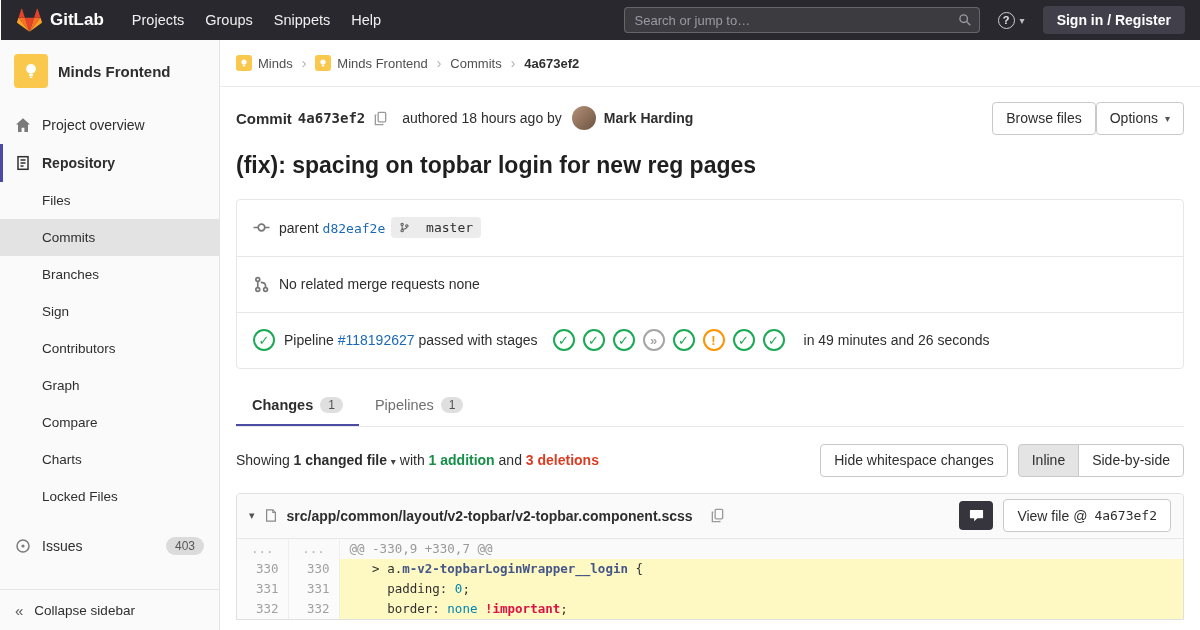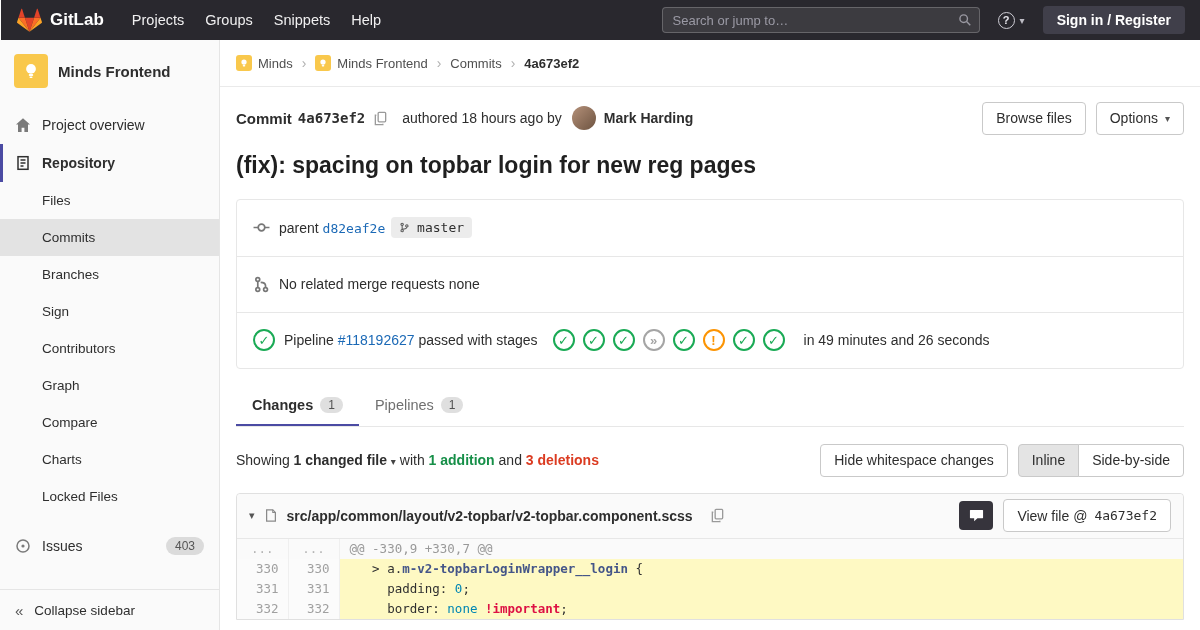--- a/index.html
+++ b/index.html
@@ -11,21 +11,21 @@
   }
   a { text-decoration:none; color:inherit; cursor:pointer; }
   svg { display:block; }
 
   
   .navbar { position:absolute; top:0; left:1px; width:1200px; height:40px;
     background:#29282e; display:flex; align-items:center; padding:0 16px; z-index:5; }
   .brand { display:flex; align-items:center; gap:8px; margin-right:28px; }
   .brand-name { color:#fff; font-weight:bold; font-size:17px; }
   .nav-link { color:rgba(255,255,255,.93); font-size:14.5px; margin-right:21px; }
-  .nav-search { position:relative; margin-left:auto; width:318px; height:26px; }
+  .nav-search { position:relative; margin-left:auto; width:356px; height:26px; }
   .nav-search input { width:100%; height:100%; background:rgba(255,255,255,.09);
     border:1px solid rgba(255,255,255,.22); border-radius:4px; color:#d6d5dc;
     font-size:13px; padding:0 30px 0 10px; font-family:inherit; outline:none; }
   .nav-search input::placeholder { color:#9b9aa5; }
   .search-icon { position:absolute; right:8px; top:6px; }
   .nav-help { display:flex; align-items:center; gap:5px; margin-left:18px; cursor:pointer; }
   .qmark { width:17px; height:17px; border:1.5px solid #cfced6; border-radius:50%;
     display:flex; align-items:center; justify-content:center; font-size:11px;
     font-weight:bold; color:#e6e5ec; }
   .nav-caret { font-size:10px; color:#bdbcc4; }
@@ -70,35 +70,35 @@
   .content { padding:13px 16px 0; }
   .commit-row { display:flex; align-items:center; min-height:36px; }
   .commit-label { font-weight:bold; font-size:15px; }
   .commit-sha { font-family:"DejaVu Sans Mono","Liberation Mono",monospace;
     font-weight:bold; font-size:14px; margin-left:6px; }
   .copy-btn { margin-left:8px; display:inline-flex; cursor:pointer; }
   .authored { margin-left:14px; }
   .author-avatar { width:24px; height:24px; border-radius:50%; margin-left:10px;
     background:linear-gradient(135deg,#b5917a,#6d5340); flex:0 0 auto; }
   .author-name { font-weight:bold; margin-left:8px; }
-  .commit-actions { margin-left:auto; display:flex; gap:10px; }
+  .commit-actions { margin-left:auto; display:flex; }
   .btn { display:inline-flex; align-items:center; gap:7px; background:#fff;
     border:1px solid #c9c9c9; border-radius:4px; height:33px; padding:0 13px;
     font-size:14px; color:#2e2e2e; font-family:inherit; cursor:pointer; }
   .btn .caret { font-size:10px; color:#555; }
   .btn.selected { background:#e4e4e4; }
   .commit-title { font-size:23px; font-weight:bold; color:#1f1f1f;
     margin:15px 0 18px; line-height:1.3; }
 
   .info-box { border:1px solid #e7e7e7; border-radius:4px; }
   .info-row { display:flex; align-items:center; padding:0 16px; height:56px; gap:9px; }
   .info-row + .info-row { border-top:1px solid #e7e7e7; }
   .link { color:#1b69b6; }
   .mono { font-family:"DejaVu Sans Mono","Liberation Mono",monospace; font-size:13px; }
-  .ref-badge { display:inline-flex; align-items:center; gap:7px; background:#ececec;
+  .ref-badge { display:inline-flex; align-items:center; gap:16px; background:#ececec;
     border-radius:4px; padding:3px 8px; font-size:12.5px; color:#2e2e2e; margin-left:2px; }
 
   .status-icon { width:22px; height:22px; border-radius:50%; display:inline-flex;
     align-items:center; justify-content:center; font-size:13px; font-weight:bold;
     border:2px solid; background:#fff; flex:0 0 auto; }
   .st-success { border-color:#1aaa55; color:#1aaa55; }
   .st-skipped { border-color:#a5a5a5; color:#a5a5a5; }
   .st-warning { border-color:#fc9403; color:#fc9403; }
   .stages { display:flex; gap:8px; margin:0 6px; }
   .pipe-text { display:inline-block; }

